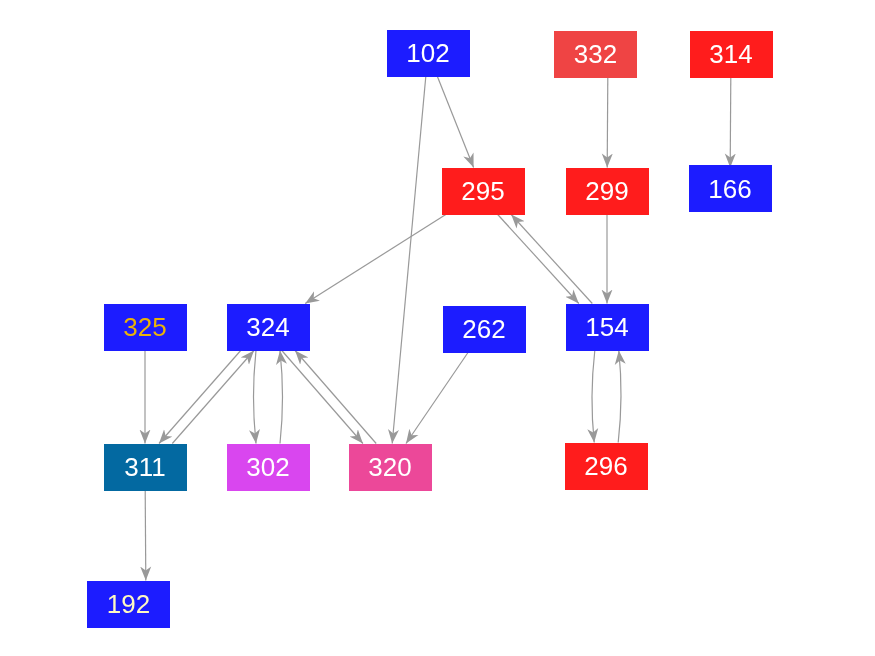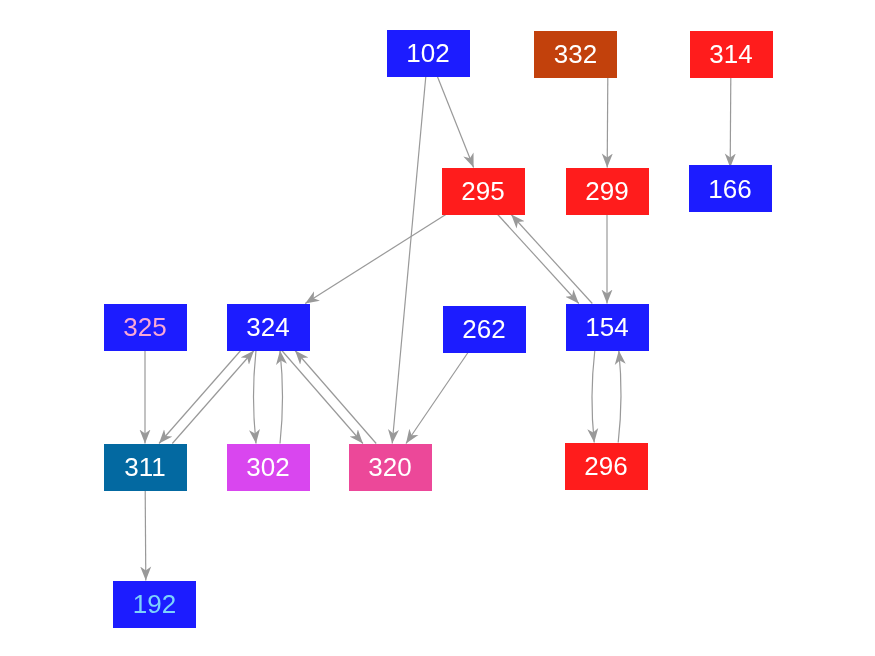--- a/index.html
+++ b/index.html
@@ -71,28 +71,28 @@
         <path class="graph-edge" d="M281.8,350.5 L362.9,443.5" stroke="#999999" stroke-width="1.2" marker-end="url(#arrowhead)"></path>
         <path class="graph-edge" d="M376.2,443.5 L295.1,350.5" stroke="#999999" stroke-width="1.2" marker-end="url(#arrowhead)"></path>
         <path class="graph-edge" d="M468.0,352.5 L406.0,443.5" stroke="#999999" stroke-width="1.2" marker-end="url(#arrowhead)"></path>
         <path class="graph-edge" d="M594.8,350.5 Q589.5,396.5 594.2,442.5" stroke="#999999" stroke-width="1.2" marker-end="url(#arrowhead)"></path>
         <path class="graph-edge" d="M618.2,442.5 Q623.5,396.5 618.8,350.5" stroke="#999999" stroke-width="1.2" marker-end="url(#arrowhead)"></path>
         <path class="graph-edge" d="M145.2,490.5 L145.8,580.5" stroke="#999999" stroke-width="1.2" marker-end="url(#arrowhead)"></path>
       </g>
   </svg>
   <div class="node-layer" id="node-layer">
       <div class="graph-node" style="left: 386.5px; top: 29.5px; width: 83px; height: 47px; background: rgb(28, 28, 255); color: rgb(255, 255, 255);">102</div>
-      <div class="graph-node" style="left: 534px; top: 30.5px; width: 83px; height: 47px; background: #c2410c; color: rgb(255, 255, 255);">332</div>
+      <div class="graph-node" style="left: 554px; top: 30.5px; width: 83px; height: 47px; background: #ef4444; color: rgb(255, 255, 255);">332</div>
       <div class="graph-node" style="left: 689.5px; top: 30.5px; width: 83px; height: 47px; background: rgb(255, 28, 28); color: rgb(255, 255, 255);">314</div>
       <div class="graph-node" style="left: 441.5px; top: 167.5px; width: 83px; height: 47px; background: rgb(255, 28, 28); color: rgb(255, 255, 255);">295</div>
       <div class="graph-node" style="left: 565.5px; top: 167.5px; width: 83px; height: 47px; background: rgb(255, 28, 28); color: rgb(255, 255, 255);">299</div>
       <div class="graph-node" style="left: 688.5px; top: 165px; width: 83px; height: 47px; background: rgb(28, 28, 255); color: rgb(255, 255, 255);">166</div>
-      <div class="graph-node" style="left: 103.5px; top: 303.5px; width: 83px; height: 47px; background: rgb(28, 28, 255); color: #f9a8d4;">325</div>
+      <div class="graph-node" style="left: 103.5px; top: 303.5px; width: 83px; height: 47px; background: rgb(28, 28, 255); color: #eab308;">325</div>
       <div class="graph-node" style="left: 226.5px; top: 303.5px; width: 83px; height: 47px; background: rgb(28, 28, 255); color: rgb(255, 255, 255);">324</div>
       <div class="graph-node" style="left: 442.5px; top: 305.5px; width: 83px; height: 47px; background: rgb(28, 28, 255); color: rgb(255, 255, 255);">262</div>
       <div class="graph-node" style="left: 565.5px; top: 303.5px; width: 83px; height: 47px; background: rgb(28, 28, 255); color: rgb(255, 255, 255);">154</div>
       <div class="graph-node" style="left: 103.5px; top: 443.5px; width: 83px; height: 47px; background: #0369a1; color: rgb(255, 255, 255);">311</div>
       <div class="graph-node" style="left: 226.5px; top: 443.5px; width: 83px; height: 47px; background: #d946ef; color: rgb(255, 255, 255);">302</div>
       <div class="graph-node" style="left: 348.5px; top: 443.5px; width: 83px; height: 47px; background: #ec4899; color: rgb(255, 255, 255);">320</div>
       <div class="graph-node" style="left: 564.5px; top: 442.5px; width: 83px; height: 47px; background: rgb(255, 28, 28); color: rgb(255, 255, 255);">296</div>
-      <div class="graph-node" style="left: 113px; top: 580.5px; width: 83px; height: 47px; background: rgb(28, 28, 255); color: #7dd3fc;">192</div>
+      <div class="graph-node" style="left: 87px; top: 580.5px; width: 83px; height: 47px; background: rgb(28, 28, 255); color: #fef9c3;">192</div>
     </div>
 </div>
 
 </body></html>

